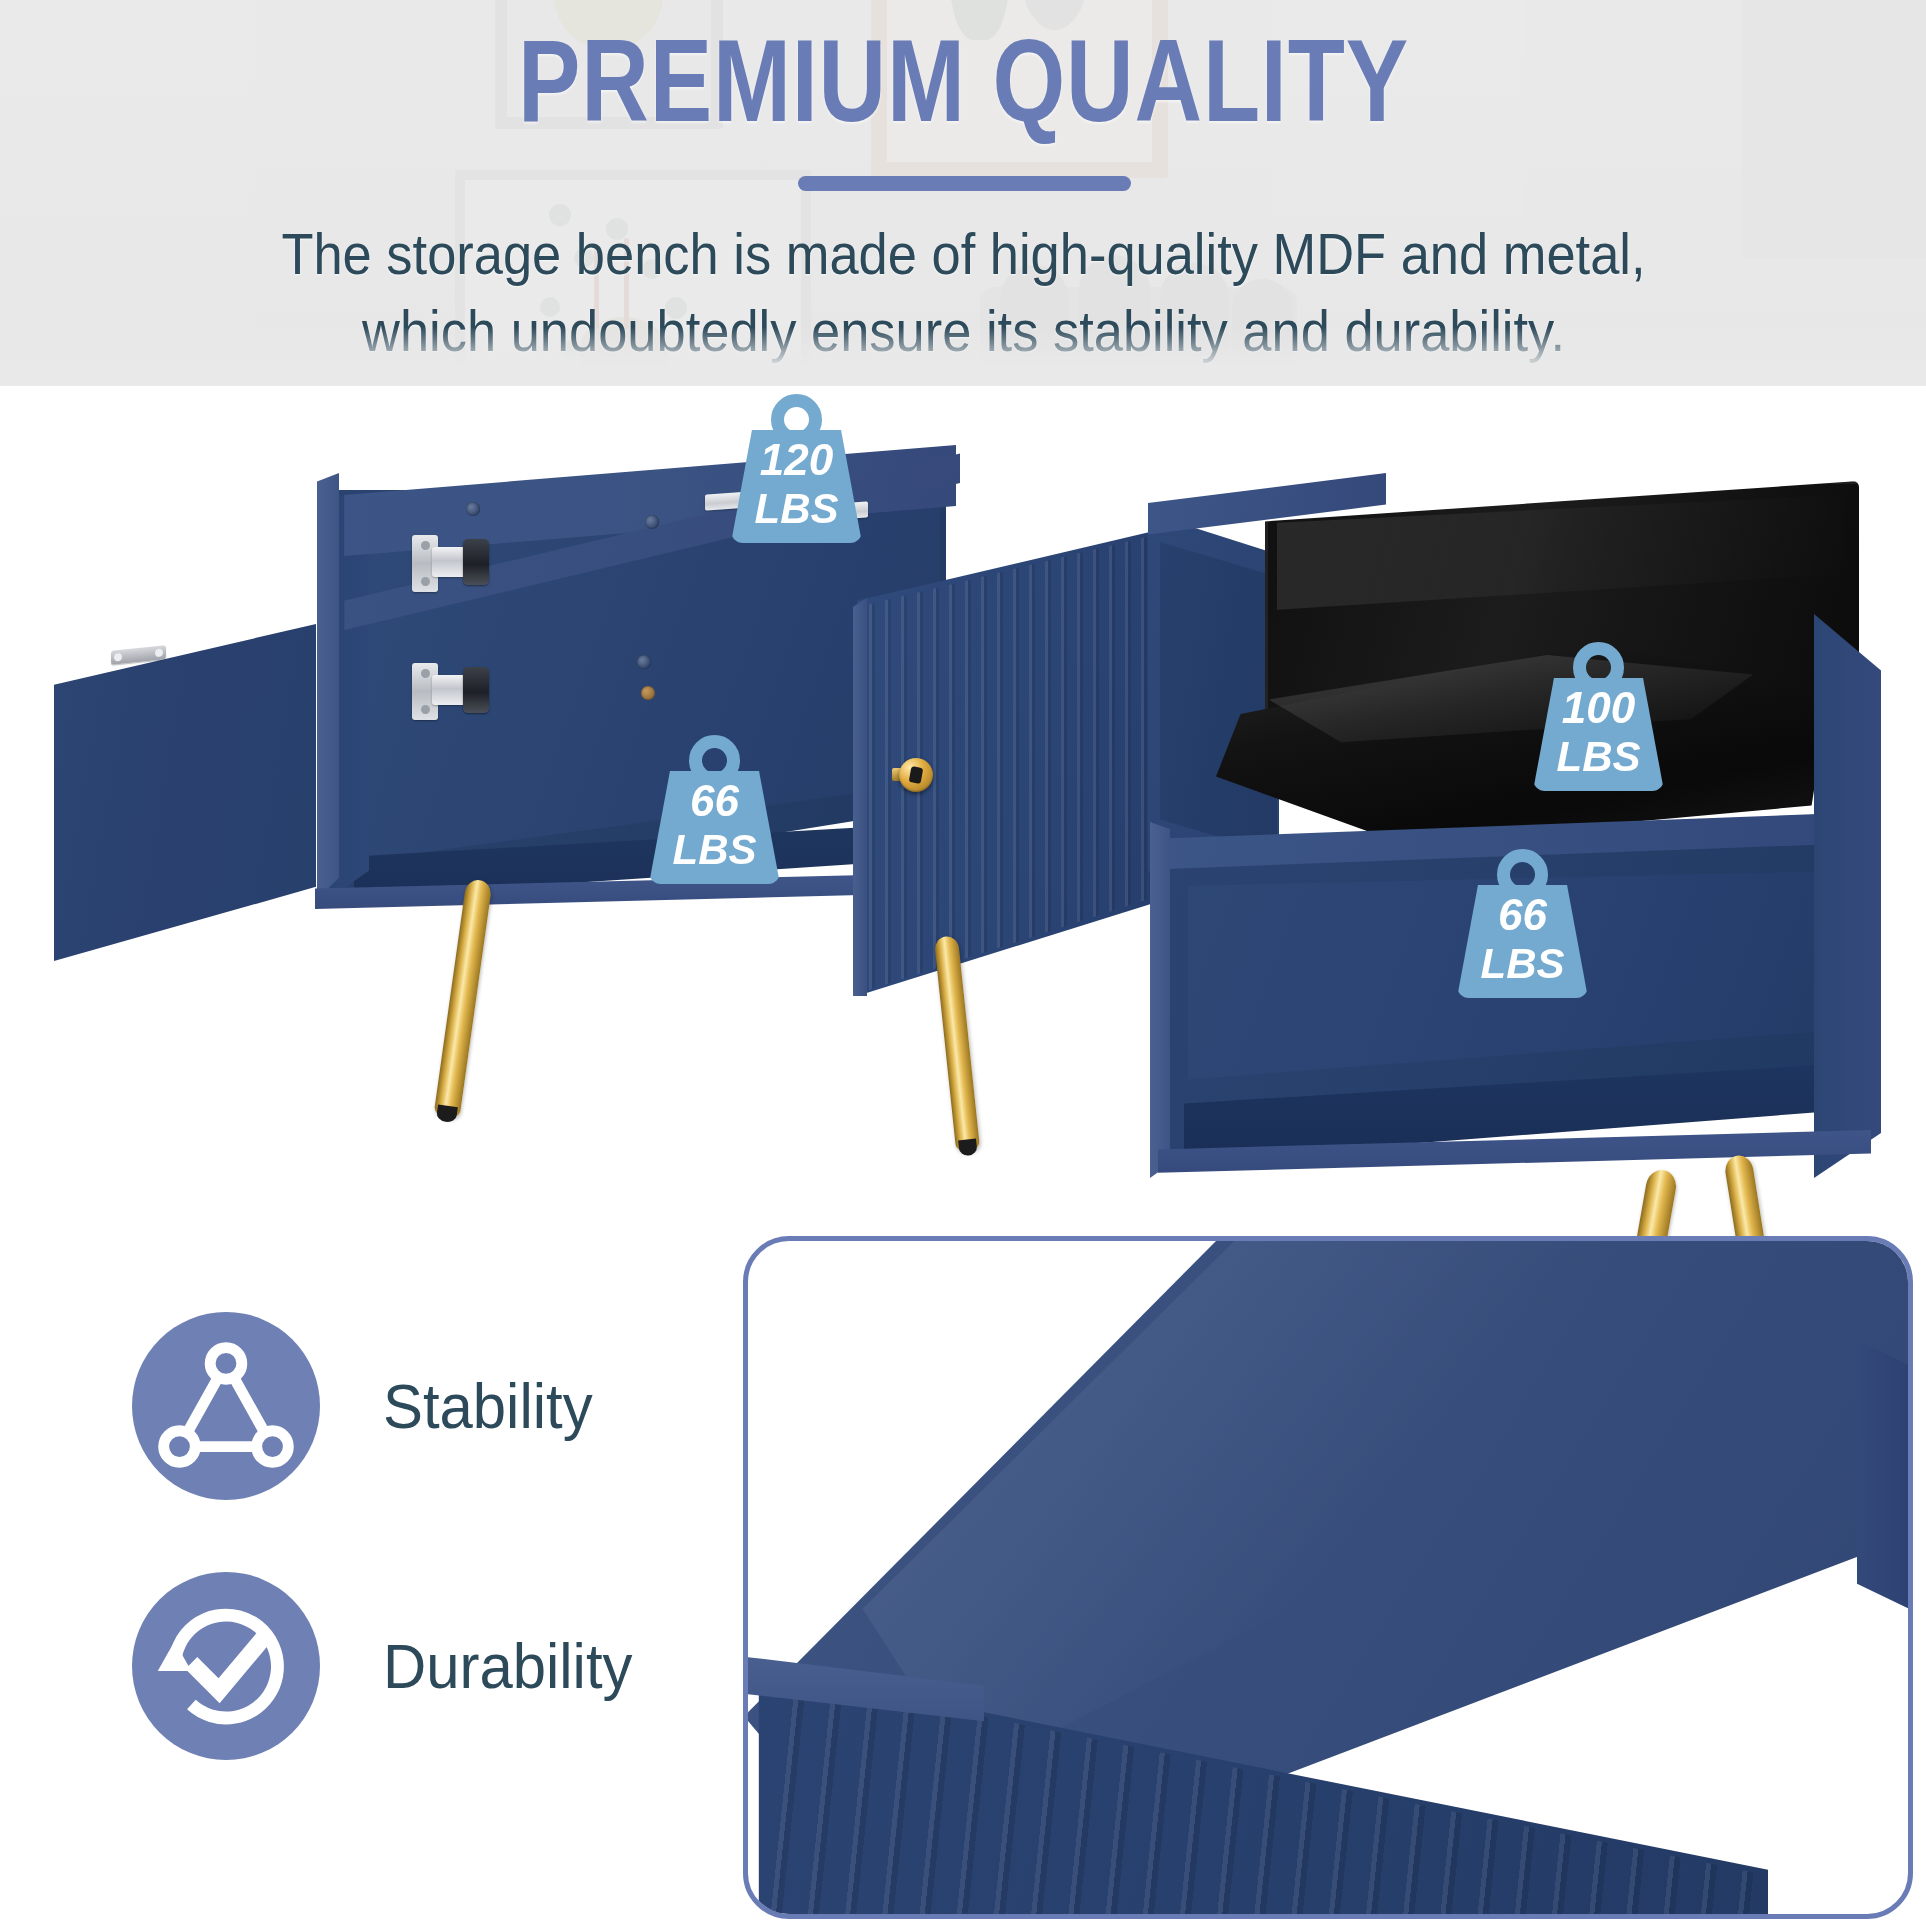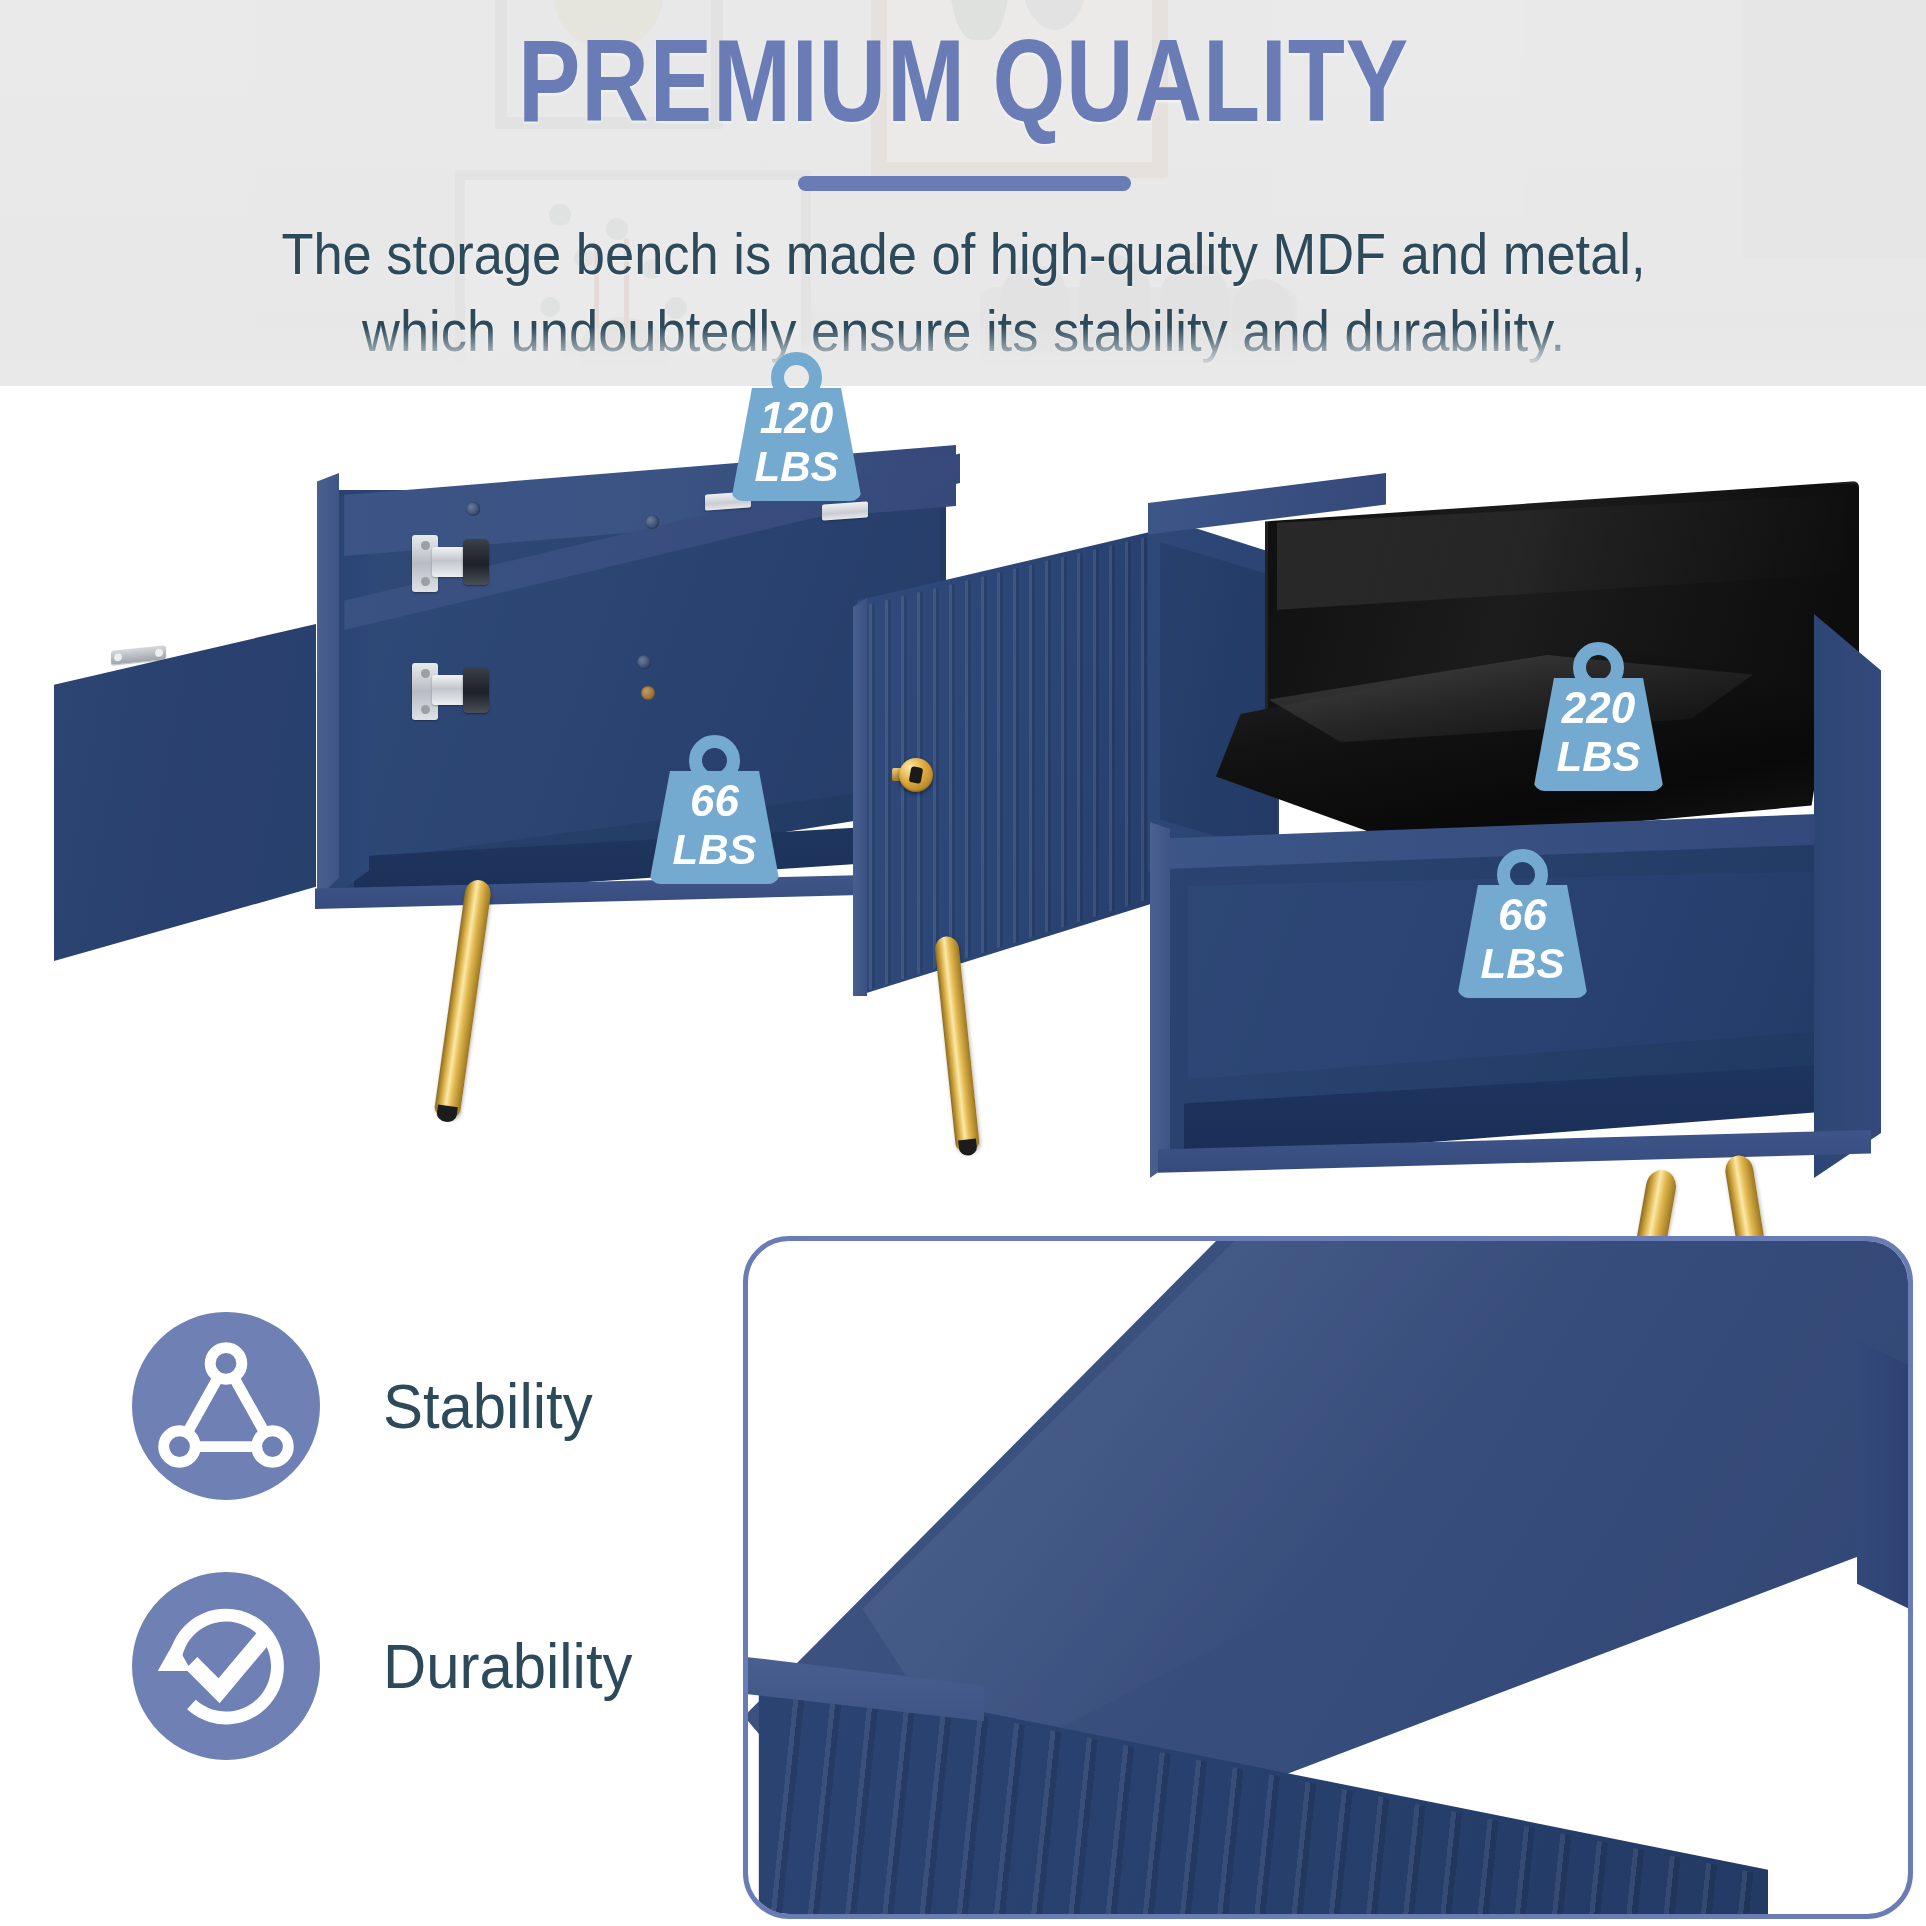--- a/index.html
+++ b/index.html
@@ -338,21 +338,21 @@
   }
   .badge .txt{
     position:absolute; left:0; top:44px; width:131px;
     text-align:center; color:#ffffff;
     font-weight:700; font-style:italic;
     line-height:1.0;
   }
   .badge .num{ display:block; font-size:44px; }
   .badge .unit{ display:block; font-size:42px; margin-top:6px; }
 
-  .badge-120{ left:731px; top:352px; }
+  .badge-120{ left:731px; top:394px; }
   .badge-66a{ left:649px; top:735px; }
   .badge-220{ left:1533px; top:642px; }
   .badge-66b{ left:1457px; top:849px; }
 
   
   .detail-panel{
     position:absolute; left:743px; top:1236px; width:1170px; height:683px;
     border:5px solid #6a7cb6; border-radius:46px;
     background:#ffffff;
     overflow:hidden;
@@ -544,21 +544,21 @@
   <span class="txt">
     <span class="num">66</span>
     <span class="unit">LBS</span>
   </span>
 </div>
 
 <div class="badge badge-220">
   <span class="ring"></span>
   <span class="body"></span>
   <span class="txt">
-    <span class="num">220</span>
+    <span class="num">100</span>
     <span class="unit">LBS</span>
   </span>
 </div>
 
 <div class="badge badge-66b">
   <span class="ring"></span>
   <span class="body"></span>
   <span class="txt">
     <span class="num">66</span>
     <span class="unit">LBS</span>

